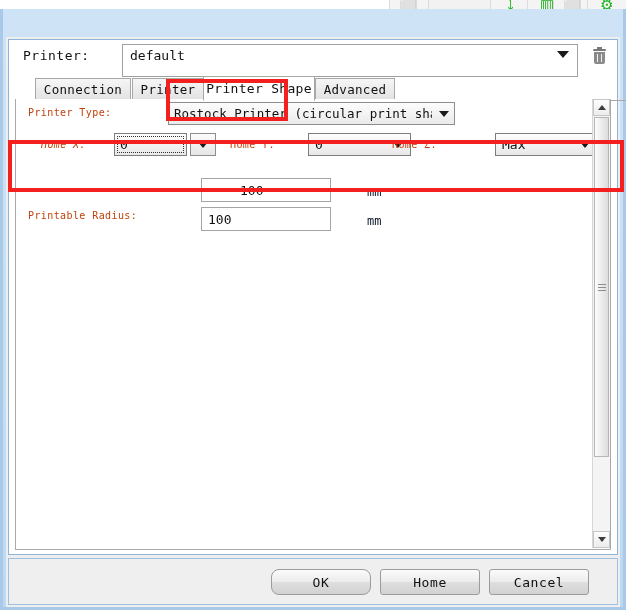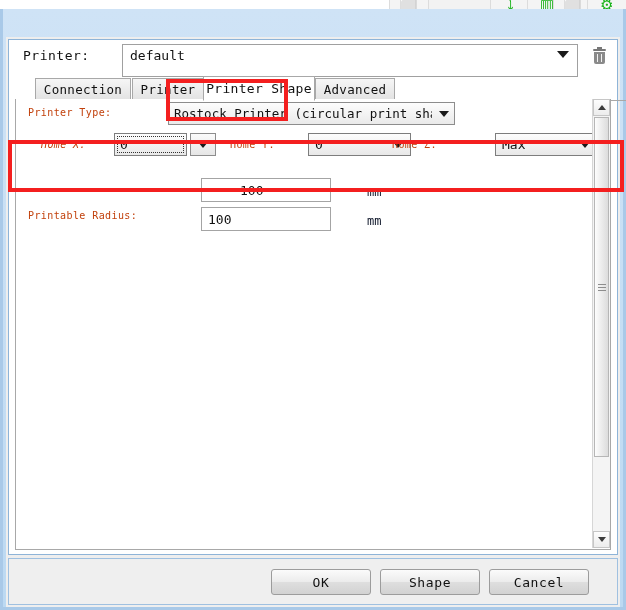--- a/index.html
+++ b/index.html
@@ -451,21 +451,21 @@
     border-radius: 3px;
     box-sizing: border-box;
     display: flex;
     align-items: center;
     justify-content: center;
     font-family: "DejaVu Sans Mono", monospace;
     font-size: 13px;
     color: #111;
     letter-spacing: 0.6px;
   }
-  #ok-button     { left: 262px; }
+  #ok-button     { left: 262px; border-radius: 8px; }
   #apply-button  { left: 371px; }
   #cancel-button { left: 480px; }
 
   
   .annotation-rect {
     position: absolute;
     border: 4px solid #f41f1f;
     box-sizing: border-box;
     pointer-events: none;
     z-index: 50;
@@ -575,21 +575,21 @@
           <div class="sb-arrow" id="sb-arrow-down">
             <span class="sb-tri-down"></span>
           </div>
         </div>
 
       </div>
     </div>
 
     <div id="footer-bar">
       <div class="dlg-button" id="ok-button">OK</div>
-      <div class="dlg-button" id="apply-button">Shape</div>
+      <div class="dlg-button" id="apply-button">Home</div>
       <div class="dlg-button" id="cancel-button">Cancel</div>
     </div>
 
   </div>
 
   <div class="annotation-rect" id="annotation-tab"></div>
   <div class="annotation-rect" id="annotation-home"></div>
 
 </div>
 

